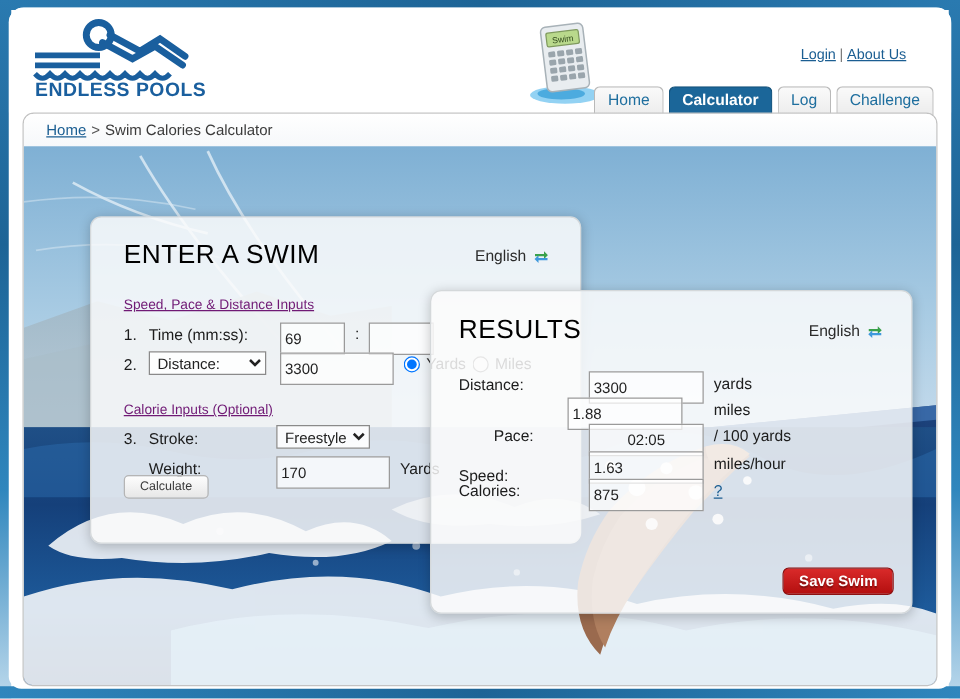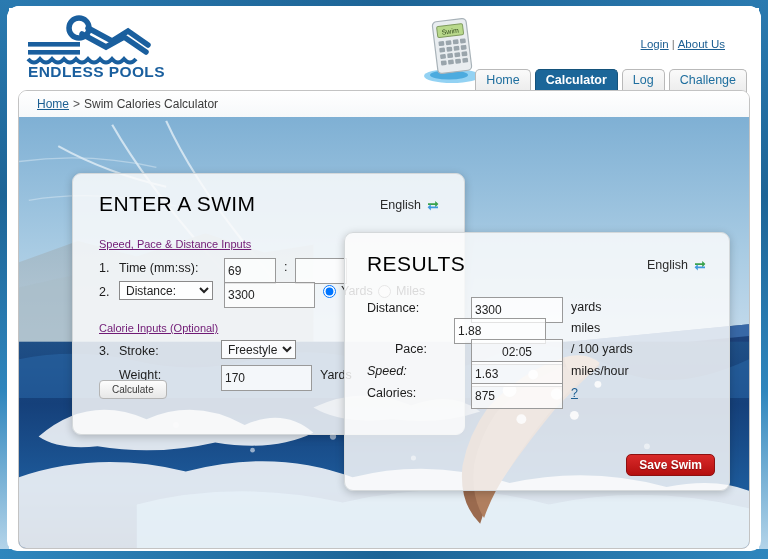--- a/index.html
+++ b/index.html
@@ -478,21 +478,21 @@
         <input class="txt" style="left: 126px; top: 64px; width: 92px;" type="text" readonly="" value="3300">
         <div class="unit-text" style="left:226px; top:67px;">yards</div>
 
         <input class="txt" style="left: 109px; top: 85px; width: 92px;" type="text" readonly="" value="1.88">
         <div class="unit-text" style="left:226px; top:88px;">miles</div>
 
         <div class="row-label" style="left:22px; top:109px;margin-left:28px;">Pace:</div>
         <input class="txt" style="left: 126px; top: 106px; width: 92px; text-align: center;" type="text" readonly="" value="02:05">
         <div class="unit-text" style="left:226px; top:109px;">/ 100 yards</div>
 
-        <div class="row-label" style="left:22px; top:131px;font-style:italic;">Speed:</div>
+        <div class="row-label" style="left:22px; top:141px;">Speed:</div>
         <input class="txt" style="left: 126px; top: 128px; width: 92px;" type="text" readonly="" value="1.63">
         <div class="unit-text" style="left:226px; top:131px;">miles/hour</div>
 
         <div class="row-label" style="left:22px; top:153px;">Calories:</div>
         <input class="txt" style="left: 126px; top: 150px; width: 92px;" type="text" readonly="" value="875">
         <div class="help-link" style="left:226px; top:153px;">?</div>
 
         <div class="btn-save">Save Swim</div>
       </div>
 

